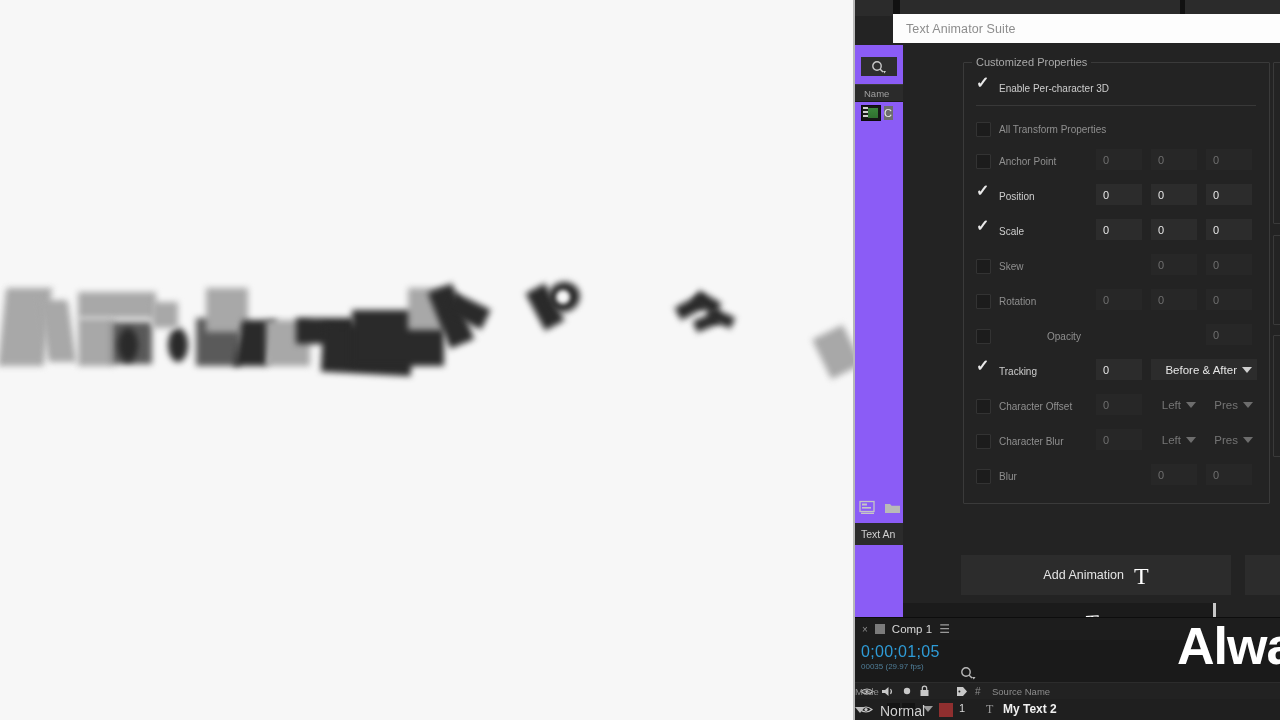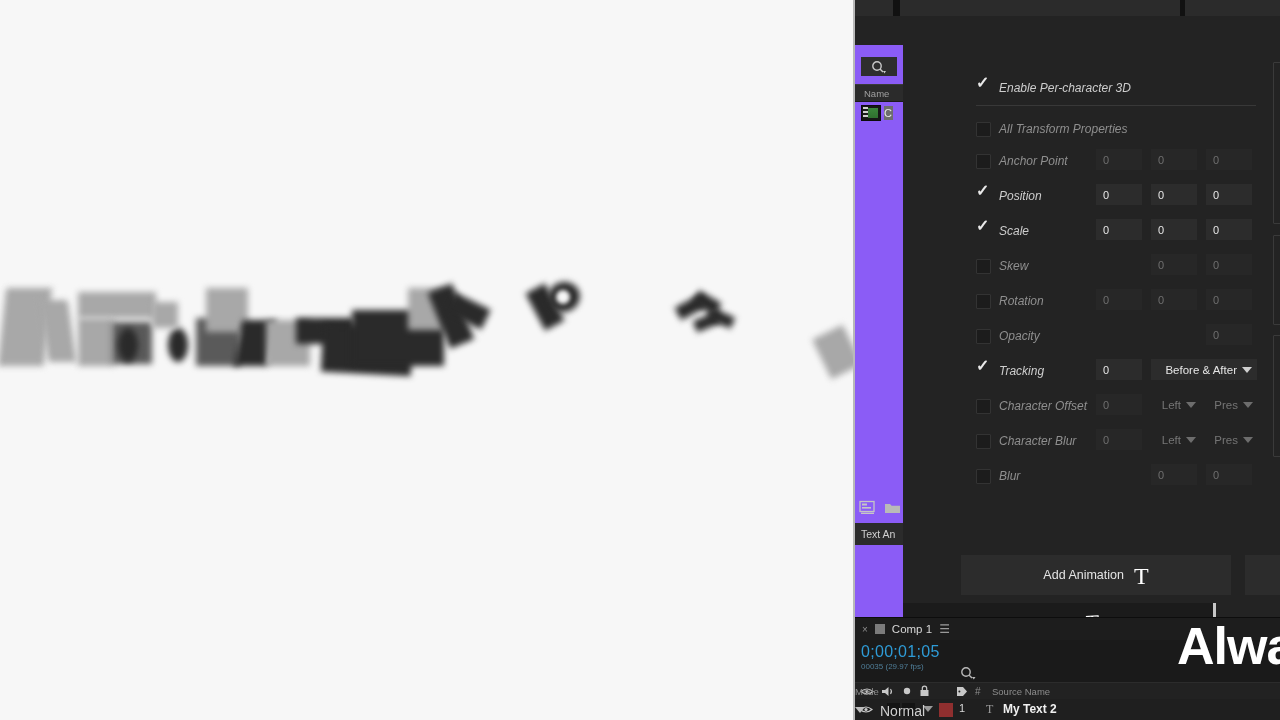--- a/index.html
+++ b/index.html
@@ -171,23 +171,22 @@
   .chk.on {
     background: transparent; border-color: transparent;
   }
   .chk.on::after {
     content: "✓";
     position: absolute; left: -1px; top: -7px;
     font-size: 16px; color: #e9e9e9; font-weight: 600;
     line-height: 1;
   }
   .row-label {
-    font-size: 12px;
+    font-size: 10px;
     white-space: nowrap;
-    font-style: italic;
   }
   .row.on  .row-label { color: #cdcdcd; }
   .row.off .row-label { color: #8f8f8f; }
 
   .numfield {
     position: absolute;
     width: 46px; height: 21px;
     background: #2c2c2c;
     display: flex; align-items: center;
   }
@@ -427,20 +426,23 @@
   </div>
 
   <div class="app">
 
     <div class="top-strip">
       <div class="seg" style="left:0px;   width:38px;"></div>
       <div class="seg" style="left:45px;  width:280px;"></div>
       <div class="seg" style="left:330px; width:95px;"></div>
     </div>
 
+    <div class="titlebar">
+      <div class="titlebar-text">Text Animator Suite</div>
+    </div>
 
     <div class="rail">
       <div class="rail-search">
         <svg width="16" height="14" viewBox="0 0 16 14">
           <circle cx="6" cy="6" r="4.2" fill="none" stroke="#c9c9c9" stroke-width="1.4"></circle>
           <line x1="9" y1="9" x2="12" y2="12" stroke="#c9c9c9" stroke-width="1.4"></line>
           <path d="M12 11 l3 0 l-1.5 2.4 z" fill="#c9c9c9"></path>
         </svg>
       </div>
       <div class="rail-colhead">
@@ -463,20 +465,23 @@
         </svg>
       </div>
 
       <div class="rail-tab">
         <span>Text An</span>
       </div>
     </div>
 
     <div class="props-area">
 
+      <div class="fieldset" id="fs-custom">
+        <div class="legend">Customized Properties</div>
+      </div>
 
       <div class="row on" style="left:73px; top:32px;">
         <div class="chk on"></div>
         <div class="row-label">Enable Per-character 3D</div>
       </div>
       <div class="hr" style="left:73px; top:60px; width:280px;"></div>
 
       <div class="row off" style="left:73px; top:73px;">
         <div class="chk"></div>
         <div class="row-label">All Transform Properties</div>
@@ -542,21 +547,21 @@
       <div class="numfield off dim" style="left:193px; top:244px;">
           <span>0</span>
         </div>
       <div class="numfield off dim" style="left:248px; top:244px;">
           <span>0</span>
         </div>
       <div class="numfield off dim" style="left:303px; top:244px;">
           <span>0</span>
         </div>
 
-      <div class="row off" style="left:73px; top:280px;">
+      <div class="row off" style="left:73px; top:280px;gap:48px;">
         <div class="chk"></div>
         <div class="row-label">Opacity</div>
       </div>
       <div class="numfield off dim" style="left:303px; top:279px;">
           <span>0</span>
         </div>
 
       <div class="row on" style="left:73px; top:315px;">
         <div class="chk on"></div>
         <div class="row-label">Tracking</div>

